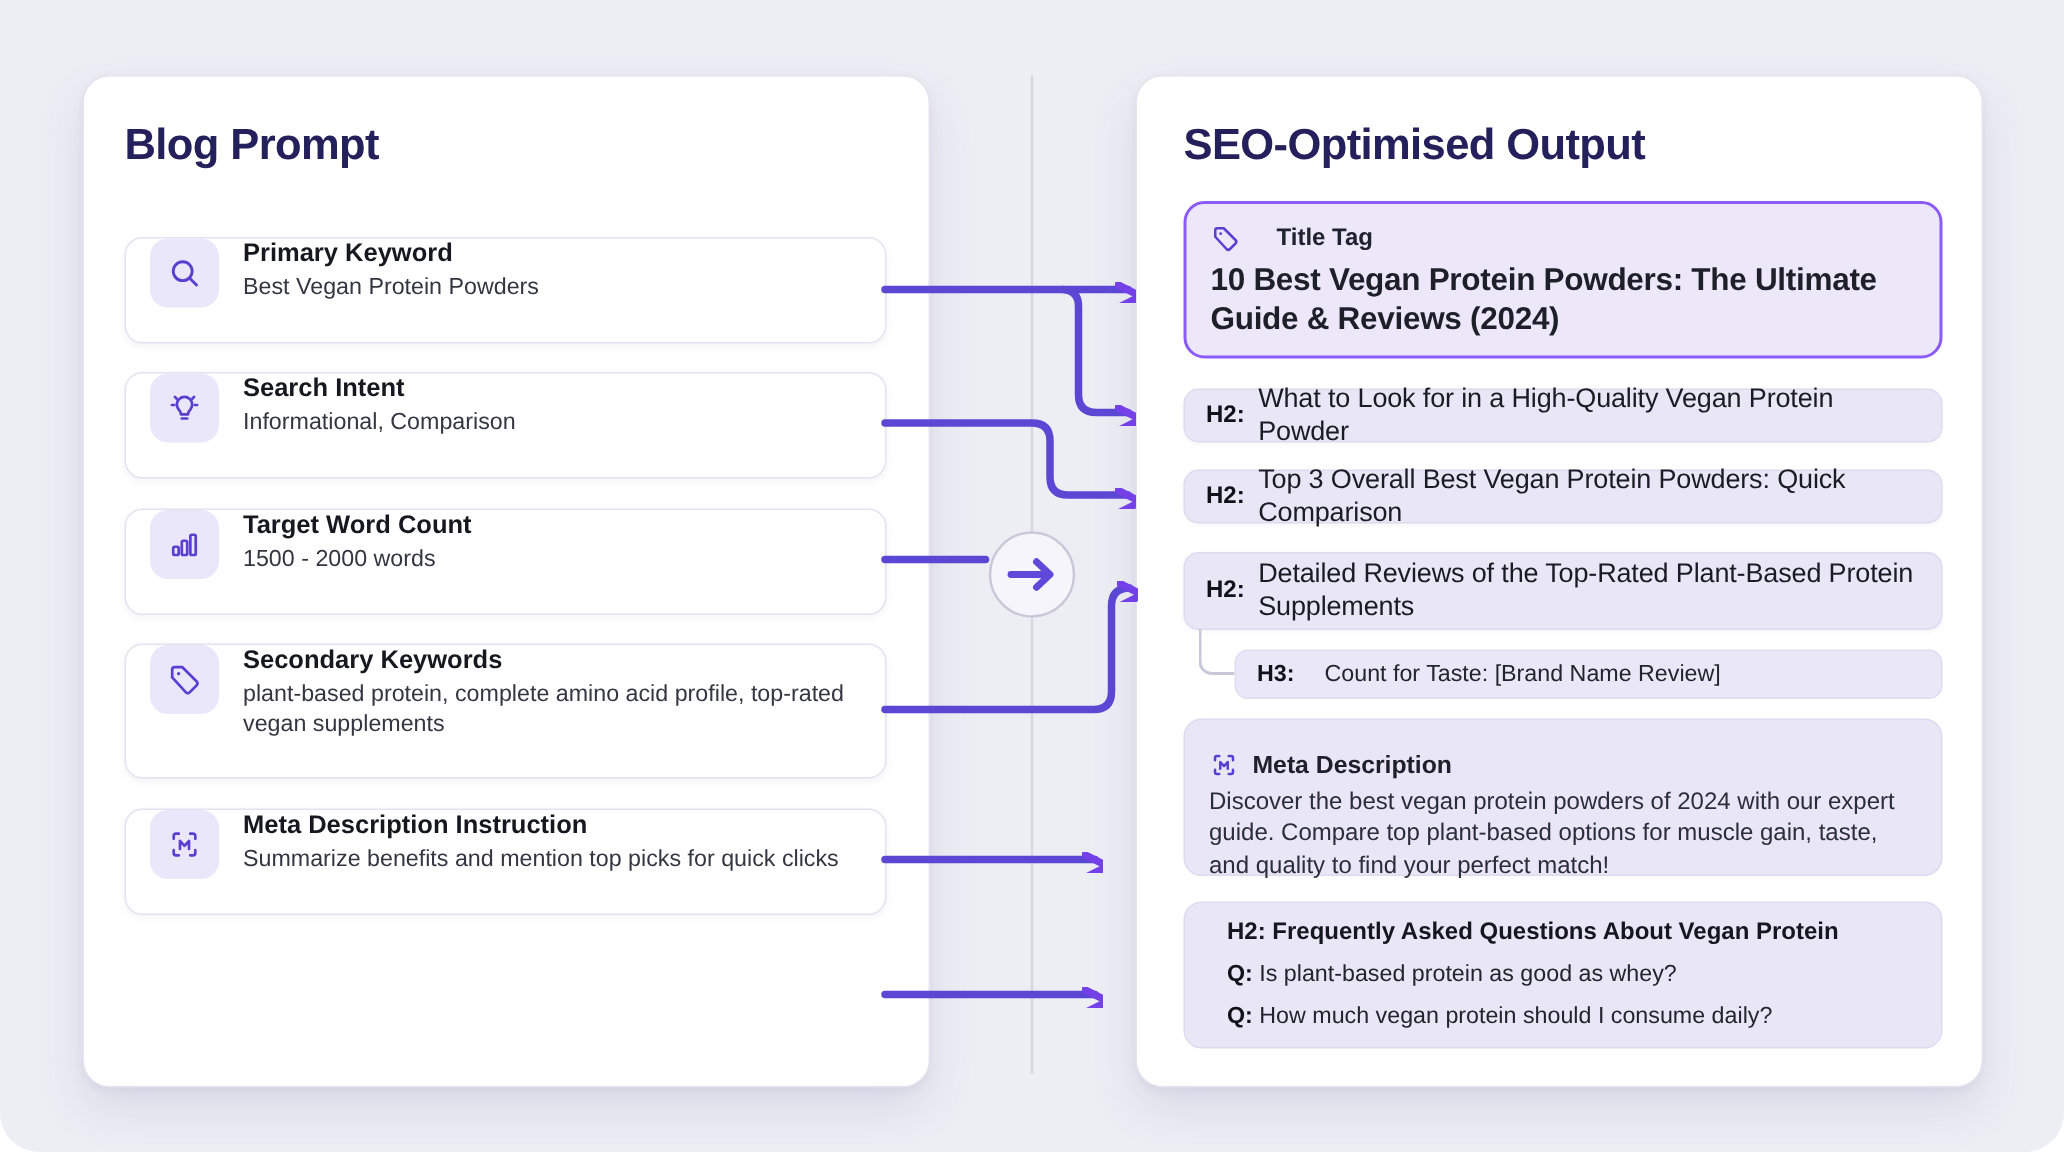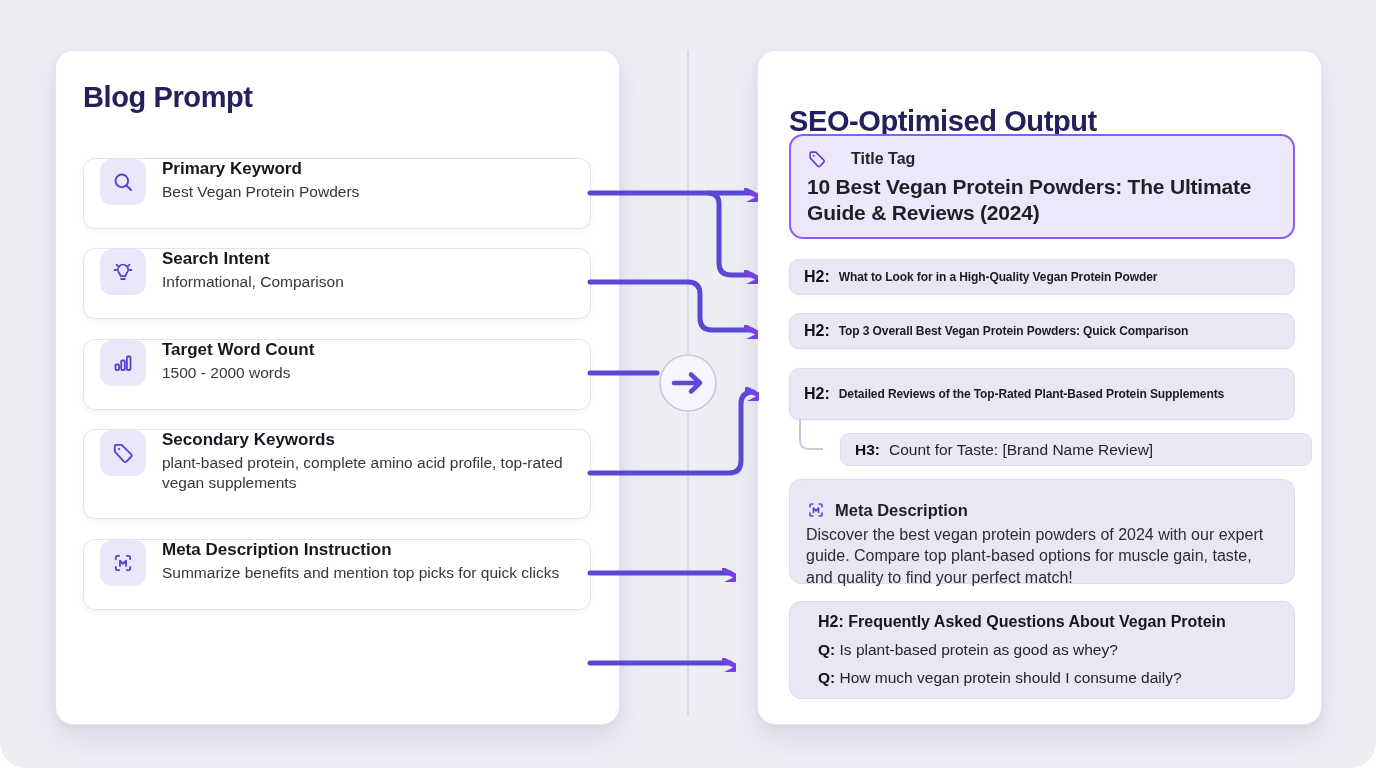--- a/index.html
+++ b/index.html
@@ -13,21 +13,21 @@
     position: absolute; top: 50px; width: 565px; height: 675px;
     background: #ffffff; border: 1px solid #e4e3ee; border-radius: 18px;
     box-shadow: 0 14px 30px rgba(100,95,150,.14), 0 2px 6px rgba(100,95,150,.07);
   }
   .panel-left  { left: 55px; }
   .panel-right { left: 757px; }
   .panel-title {
     position: absolute; left: 27px; top: 30px;
     font-size: 29px; font-weight: 800; letter-spacing: -.4px; color: #24205c;
   }
-  .panel-right .panel-title { left: 31px; margin-top: 24px; }
+  .panel-right .panel-title { left: 31px; }
 
   
   .prompt-card {
     position: absolute; left: 27px; width: 508px;
     background: #ffffff; border: 1px solid #e5e2f0; border-radius: 12px;
     box-shadow: 0 2px 5px rgba(100,95,150,.07);
     display: flex; align-items: flex-start; gap: 16px; padding: 0 16px;
   }
   .icon-tile {
     flex: 0 0 auto; width: 46px; height: 46px; border-radius: 12px;
@@ -48,26 +48,26 @@
   .title-tag-label { font-size: 16px; font-weight: 600; color: #20222e; }
   .title-tag-text  { font-size: 21px; font-weight: 700; color: #1d2029; line-height: 1.26; margin-top: 5px; letter-spacing: -.2px; }
 
   .h2-row {
     position: absolute; left: 31px; width: 506px;
     background: #e9e6f6; border: 1px solid #dfdaf0; border-radius: 10px;
     display: flex; align-items: center; gap: 9px; padding: 0 14px;
     box-shadow: 0 1px 3px rgba(100,95,150,.06);
   }
   .h2-row .tag  { font-size: 16px; font-weight: 700; color: #101119; flex: 0 0 auto; }
-  .h2-row .text { font-size: 12px; font-weight: 700; color: #1a1b24; line-height: 1.22; letter-spacing: -.1px; }
+  .h2-row .text { font-size: 18px; font-weight: 400; color: #1a1b24; line-height: 1.22; letter-spacing: -.1px; }
 
   .h3-row {
     position: absolute; left: 65px; top: 382px; width: 472px; height: 33px;
     background: #eae7f7; border: 1px solid #e0dbf0; border-radius: 9px;
-    display: flex; align-items: center; gap: 9px; padding: 0 14px; margin-left: 17px;
+    display: flex; align-items: center; gap: 20px; padding: 0 14px;
   }
   .h3-row .tag  { font-size: 15.5px; font-weight: 700; color: #101119; }
   .h3-row .text { font-size: 15.5px; font-weight: 400; color: #23242e; }
 
   .h3-connector {
     position: absolute; left: 41px; top: 368px; width: 24px; height: 31px;
     border-left: 2px solid #c9c8d8; border-bottom: 2px solid #c9c8d8;
     border-bottom-left-radius: 9px;
   }
 

